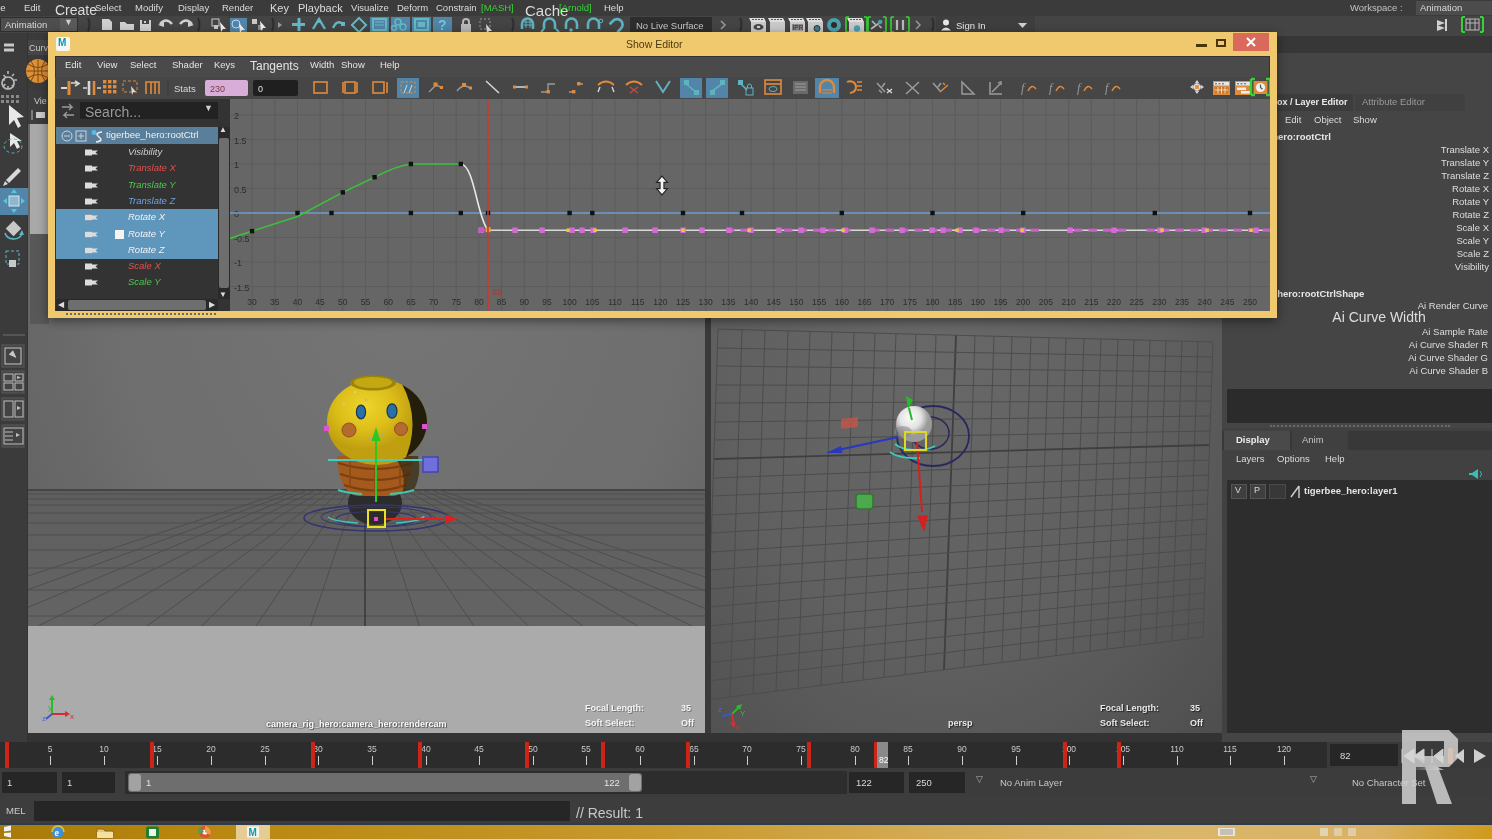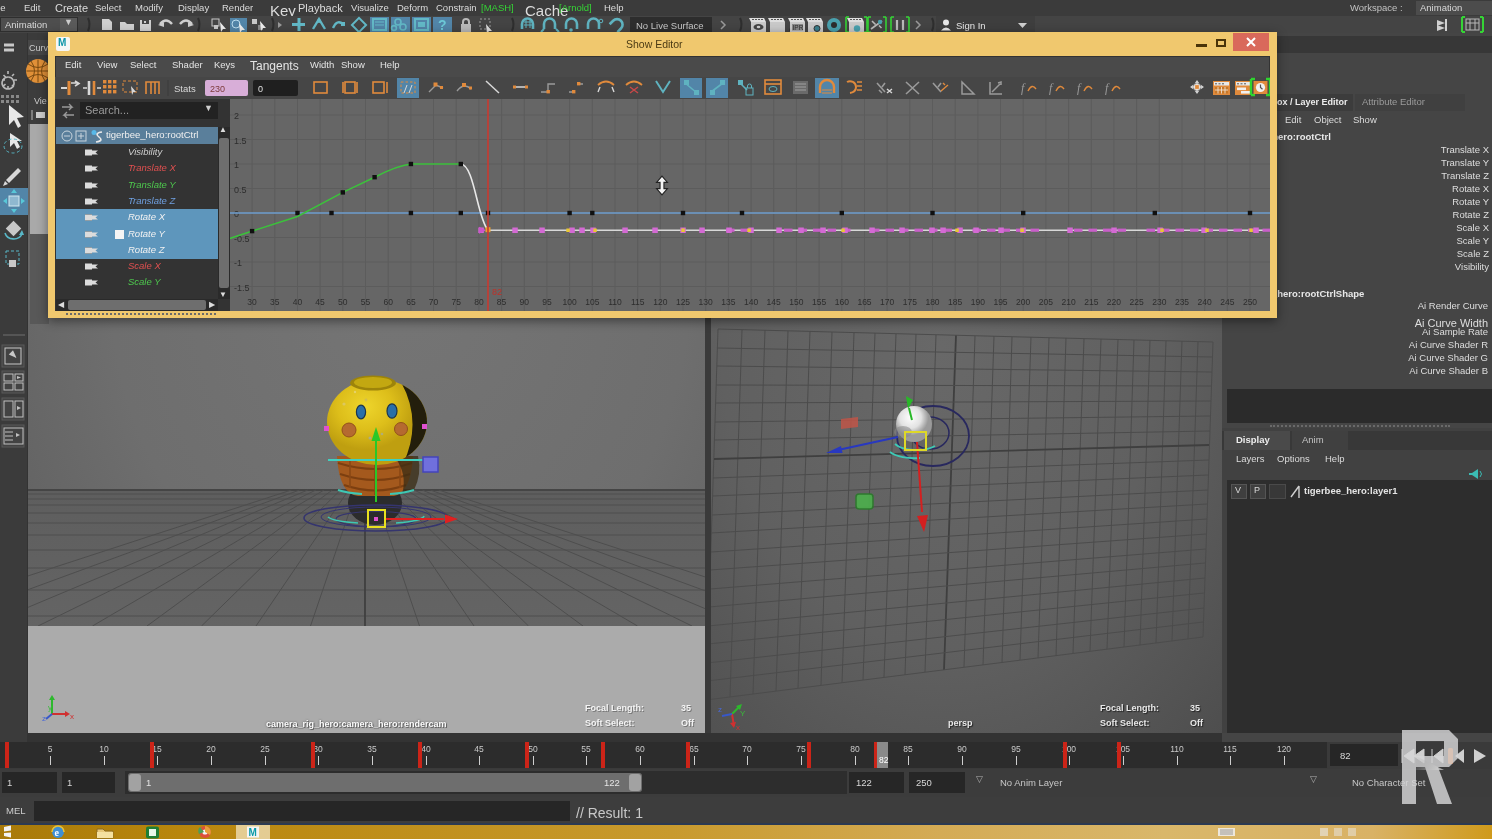--- a/index.html
+++ b/index.html
@@ -5,26 +5,26 @@
 html,body{width:1492px;height:839px;overflow:hidden;background:#3d3d3d;
 font-family:"Liberation Sans",sans-serif;-webkit-font-smoothing:antialiased}
 .abs{position:absolute}
 #root{position:relative;width:1492px;height:839px}
 .txt{position:absolute;white-space:nowrap}
 </style></head><body>
 <div id="root">
 <div class="abs" style="left:0;top:0;width:1492px;height:16px;background:#3b3b3b"></div>
     <div class="txt" style="left:-4px;top:2px;font-size:9.5px;color:#dcdcdc">ile</div>
     <div class="txt" style="left:24px;top:2px;font-size:9.5px;color:#dcdcdc">Edit</div>
-    <div class="txt" style="left:55px;top:2px;font-size:11px;color:#dcdcdc">Create</div>
+    <div class="txt" style="left:55px;top:2px;font-size:14px;color:#dcdcdc">Create</div>
     <div class="txt" style="left:95px;top:2px;font-size:9.5px;color:#dcdcdc">Select</div>
     <div class="txt" style="left:135px;top:2px;font-size:9.5px;color:#dcdcdc">Modify</div>
     <div class="txt" style="left:178px;top:2px;font-size:9.5px;color:#dcdcdc">Display</div>
     <div class="txt" style="left:222px;top:2px;font-size:9.5px;color:#dcdcdc">Render</div>
-    <div class="txt" style="left:270px;top:2px;font-size:15px;color:#dcdcdc">Key</div>
+    <div class="txt" style="left:270px;top:2px;font-size:11px;color:#dcdcdc">Key</div>
     <div class="txt" style="left:298px;top:2px;font-size:11px;color:#dcdcdc">Playback</div>
     <div class="txt" style="left:351px;top:2px;font-size:9.5px;color:#dcdcdc">Visualize</div>
     <div class="txt" style="left:397px;top:2px;font-size:9.5px;color:#dcdcdc">Deform</div>
     <div class="txt" style="left:436px;top:2px;font-size:9.5px;color:#dcdcdc">Constrain</div>
     <div class="txt" style="left:481px;top:2px;font-size:9.5px;color:#35d435">[MASH]</div>
     <div class="txt" style="left:525px;top:2px;font-size:15px;color:#dcdcdc">Cache</div>
     <div class="txt" style="left:559px;top:2px;font-size:9.5px;color:#35d435">[Arnold]</div>
     <div class="txt" style="left:604px;top:2px;font-size:9.5px;color:#dcdcdc">Help</div>
     <div class="txt" style="left:1350px;top:2px;font-size:9.5px;color:#c2c2c2">Workspace :</div>
     <div class="abs" style="left:1416px;top:1px;width:76px;height:14px;background:#4c4c4c"></div>
@@ -405,21 +405,21 @@
     <div class="txt" style="left:1270px;top:170px;width:219px;text-align:right;font-size:9.5px;color:#dedede">Translate Z</div>
     <div class="txt" style="left:1270px;top:183px;width:219px;text-align:right;font-size:9.5px;color:#dedede">Rotate X</div>
     <div class="txt" style="left:1270px;top:196px;width:219px;text-align:right;font-size:9.5px;color:#dedede">Rotate Y</div>
     <div class="txt" style="left:1270px;top:209px;width:219px;text-align:right;font-size:9.5px;color:#dedede">Rotate Z</div>
     <div class="txt" style="left:1270px;top:222px;width:219px;text-align:right;font-size:9.5px;color:#dedede">Scale X</div>
     <div class="txt" style="left:1270px;top:235px;width:219px;text-align:right;font-size:9.5px;color:#dedede">Scale Y</div>
     <div class="txt" style="left:1270px;top:248px;width:219px;text-align:right;font-size:9.5px;color:#dedede">Scale Z</div>
     <div class="txt" style="left:1270px;top:261px;width:219px;text-align:right;font-size:9.5px;color:#dedede">Visibility</div>
     <div class="txt" style="left:1235px;top:288px;font-size:9.5px;font-weight:bold;color:#e8e8e8">tigerbee_hero:rootCtrlShape</div>
     <div class="txt" style="left:1270px;top:300px;width:218px;text-align:right;font-size:9.5px;color:#dedede">Ai Render Curve</div>
-    <div class="txt" style="left:1270px;top:317px;width:218px;text-align:right;font-size:11px;color:#dedede">Ai Curve Width</div>
+    <div class="txt" style="left:1270px;top:309px;width:218px;text-align:center;font-size:14px;color:#dedede">Ai Curve Width</div>
     <div class="txt" style="left:1270px;top:326px;width:218px;text-align:right;font-size:9.5px;color:#dedede">Ai Sample Rate</div>
     <div class="txt" style="left:1270px;top:339px;width:218px;text-align:right;font-size:9.5px;color:#dedede">Ai Curve Shader R</div>
     <div class="txt" style="left:1270px;top:352px;width:218px;text-align:right;font-size:9.5px;color:#dedede">Ai Curve Shader G</div>
     <div class="txt" style="left:1270px;top:365px;width:218px;text-align:right;font-size:9.5px;color:#dedede">Ai Curve Shader B</div>
     <div class="abs" style="left:1227px;top:389px;width:265px;height:34px;background:#2b2b2b"></div>
     <div class="abs" style="left:1270px;top:425px;width:180px;height:2px;border-top:2px dotted #6a6a6a"></div>
     <div class="abs" style="left:1222px;top:428px;width:270px;height:305px;background:#414141"></div>
     <div class="abs" style="left:1222px;top:431px;width:270px;height:19px;background:#383838"></div>
     <div class="abs" style="left:1224px;top:431px;width:66px;height:19px;background:#4a4a4a"></div>
     <div class="txt" style="left:1236px;top:434px;font-size:9.5px;font-weight:bold;color:#ececec">Display</div>
@@ -764,21 +764,21 @@
         <rect x="2.5" y="4" width="14" height="13" fill="#e08a3c"></rect>
         <circle cx="9.5" cy="10.5" r="4.6" fill="#f0f0f0"></circle>
         <path d="M9.5 7.5 v3 l2 1.8" stroke="#555" stroke-width="1.2" fill="none"></path>
       </g>
     </svg>
     <div class="abs" style="left:56px;top:99px;width:174px;height:212px;background:#333333"></div>
     <svg class="abs" style="left:60px;top:103px" width="18" height="16">
       <path d="M2 4 h10 l-3 -3 m3 3 l-3 3 M14 12 h-10 l3 -3 m-3 3 l3 3" stroke="#9a9a9a" stroke-width="1.4" fill="none"></path>
     </svg>
     <div class="abs" style="left:80px;top:102px;width:138px;height:17px;background:#222222"></div>
-    <div class="txt" style="left:85px;top:104px;font-size:11px;color:#9a9a9a">Search...</div>
+    <div class="txt" style="left:85px;top:104px;font-size:14px;color:#9a9a9a">Search...</div>
     <div class="txt" style="left:204px;top:103px;font-size:9px;color:#cfcfcf">▼</div>
     <div class="abs" style="left:56px;top:127px;width:162px;height:17px;background:#5a7f9b"></div>
     <svg class="abs" style="left:61px;top:130px" width="50" height="13">
       <circle cx="6" cy="6" r="5" fill="none" stroke="#c8d4dc"></circle>
       <path d="M3 6 h6" stroke="#c8d4dc"></path>
       <rect x="15" y="1" width="10" height="10" fill="none" stroke="#c8d4dc"></rect>
       <path d="M17 6 h6 M20 3 v6" stroke="#c8d4dc"></path>
       <circle cx="33" cy="2.5" r="2.5" fill="#58b8e8"></circle>
       <path d="M41 2 q-8 1 -3 5 t-3 5" stroke="#e8e8e8" stroke-width="1.6" fill="none"></path>
     </svg>

